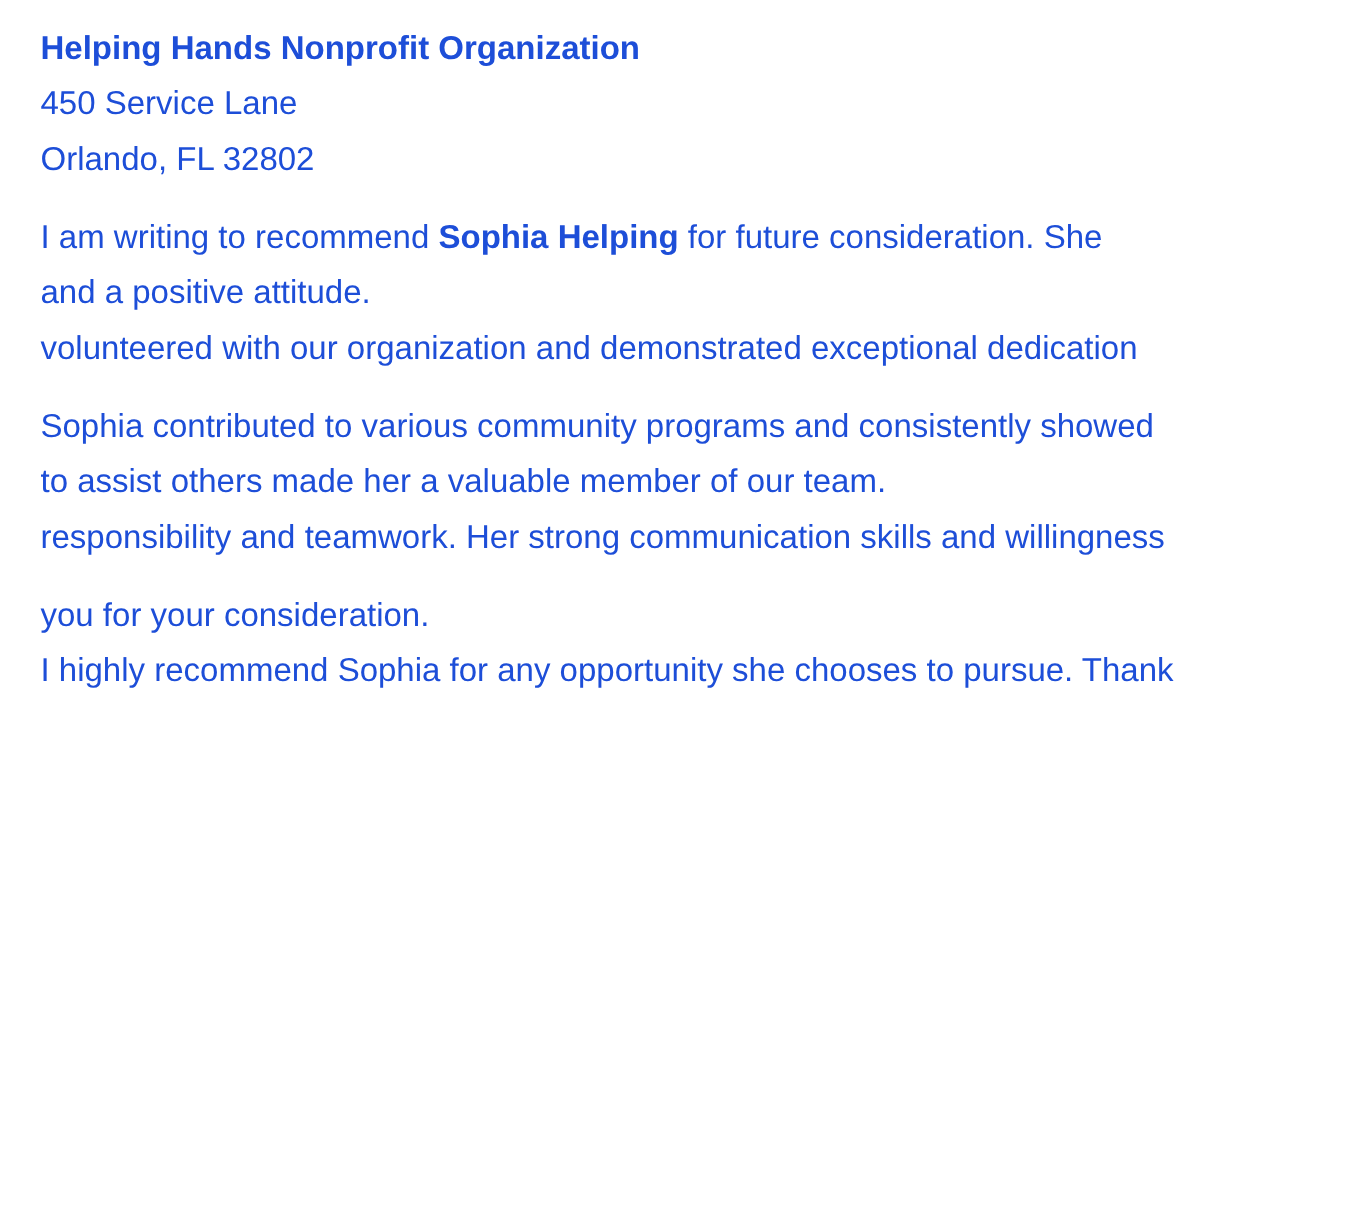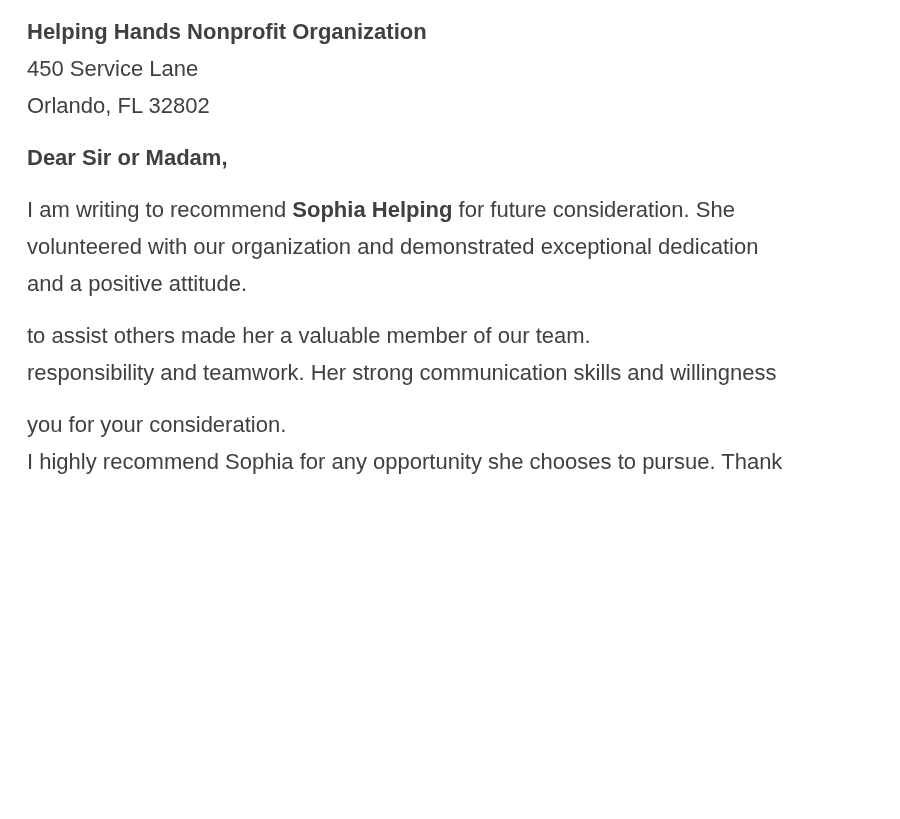--- a/index.html
+++ b/index.html
@@ -9,21 +9,21 @@
   }
   .page {
     box-sizing: border-box;
     width: 900px;
     height: 819px;
     background: #ffffff;
     padding: 13px 20px 0 27px;
     font-family: "Liberation Sans", sans-serif;
     font-size: 22px;
     line-height: 37px;
-    color: #404040;
+    color: #1d4ed8;
     overflow: hidden;
   }
   .para {
     margin: 0 0 15px 0;
   }
   .line {
     white-space: nowrap;
   }
   .bold {
     font-weight: bold;
@@ -36,31 +36,29 @@
 
   <div class="para">
     <div class="line bold">Helping Hands Nonprofit Organization</div>
     <div class="line">450 Service Lane</div>
     <div class="line">Orlando, FL 32802</div>
   </div>
 
 
 
 
+
   <div class="para">
-    <div class="line bold">Dear Sir or Madam,</div>
+    <div class="line"><span>I am writing to recommend </span><span class="bold">Sophia Helping</span><span> for future consideration. She</span></div>
+    <div class="line">and a positive attitude.</div>
+    <div class="line">volunteered with our organization and demonstrated exceptional dedication</div>
   </div>
 
   <div class="para">
-    <div class="line"><span>I am writing to recommend </span><span class="bold">Sophia Helping</span><span> for future consideration. She</span></div>
-    <div class="line">volunteered with our organization and demonstrated exceptional dedication</div>
-    <div class="line">and a positive attitude.</div>
-  </div>
-
-  <div class="para">
+    <div class="line">Sophia contributed to various community programs and consistently showed</div>
     <div class="line">to assist others made her a valuable member of our team.</div>
     <div class="line">responsibility and teamwork. Her strong communication skills and willingness</div>
   </div>
 
   <div class="para">
     <div class="line">you for your consideration.</div>
     <div class="line">I highly recommend Sophia for any opportunity she chooses to pursue. Thank</div>
   </div>
 
 

